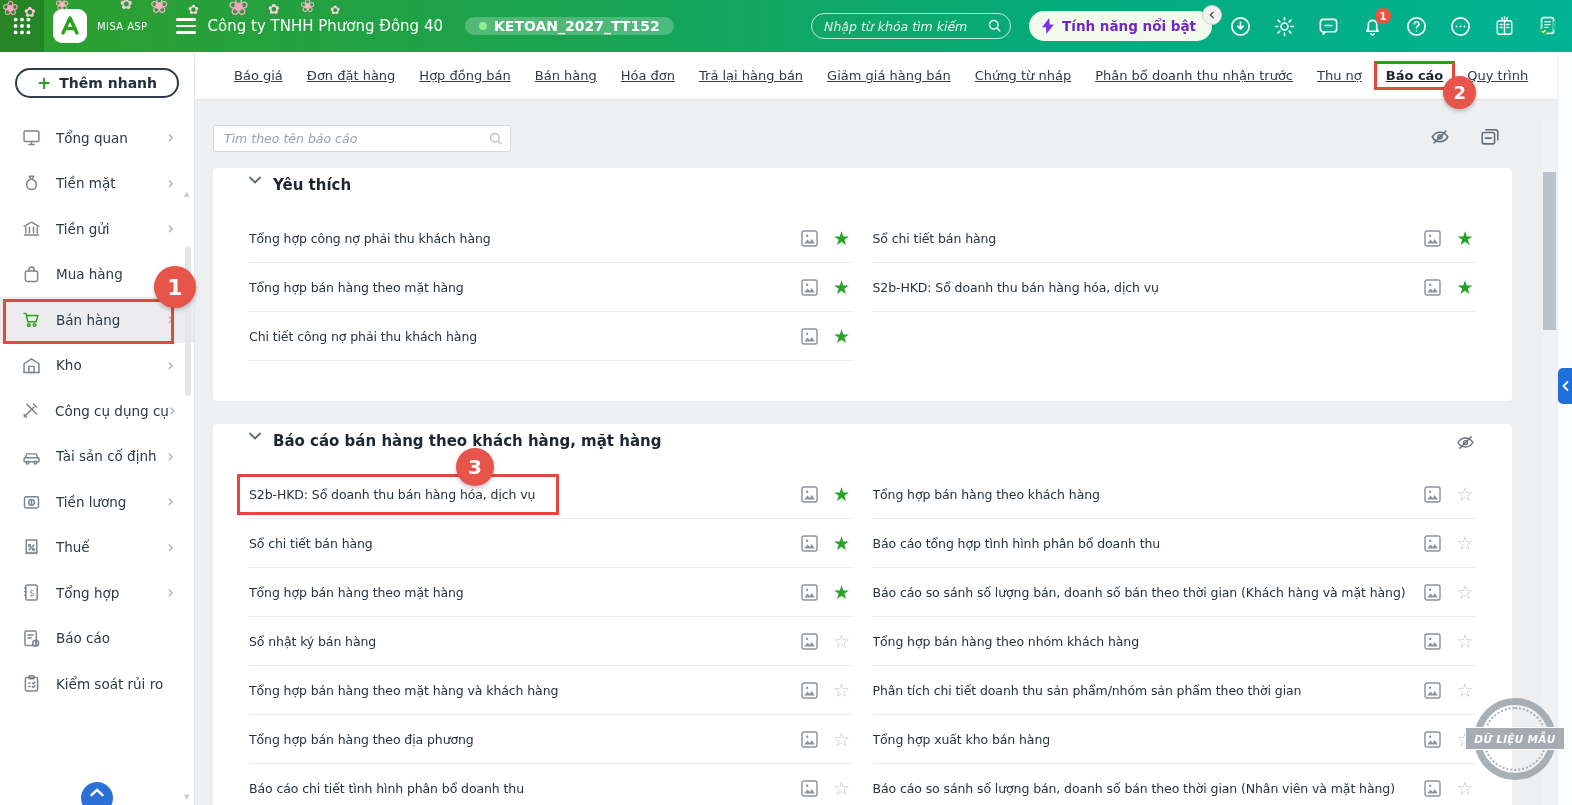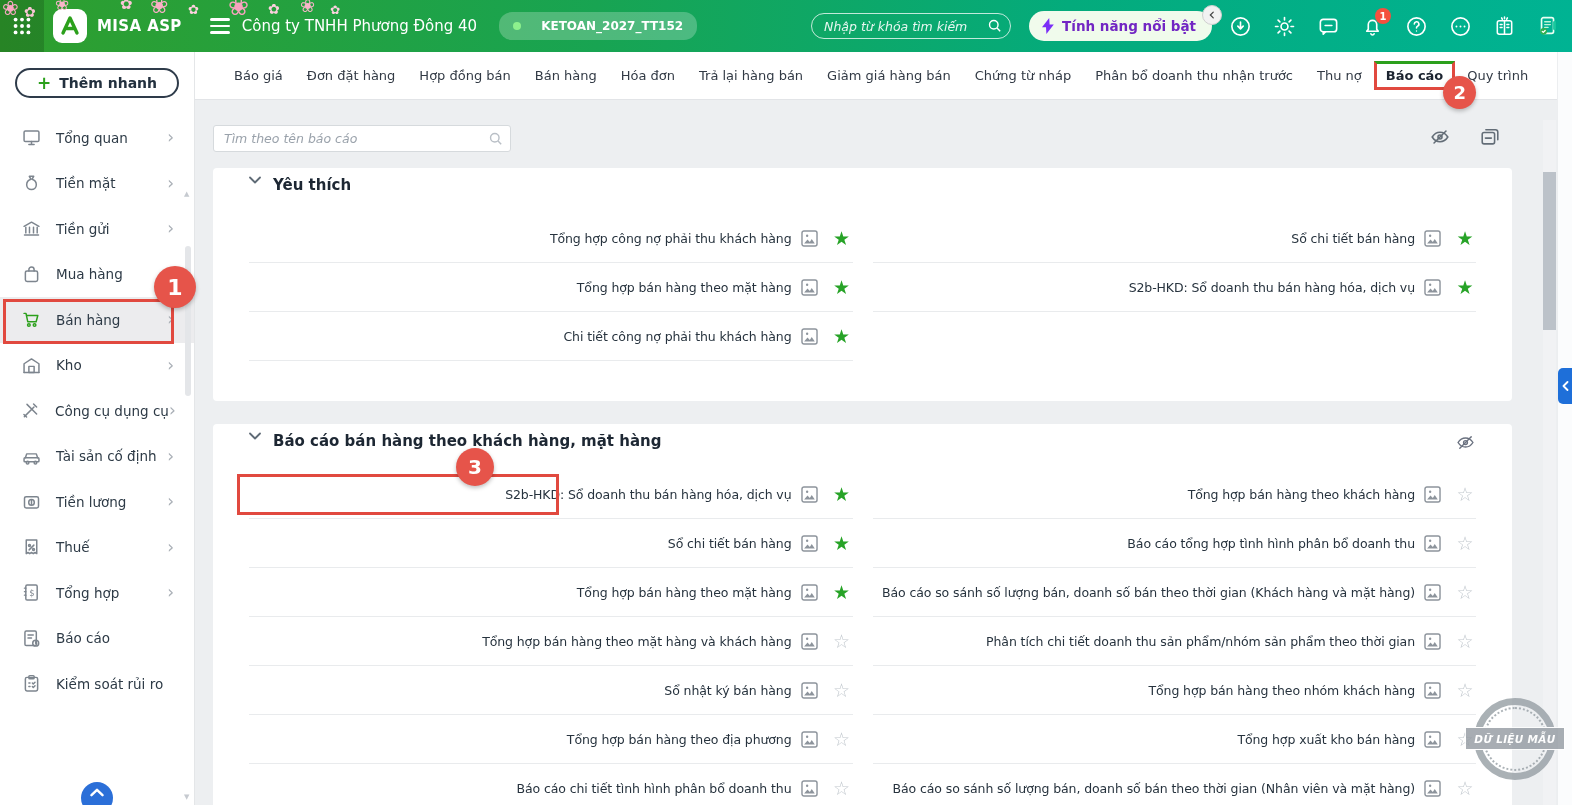--- a/index.html
+++ b/index.html
@@ -6,26 +6,26 @@
   html,body { width:1572px; height:805px; overflow:hidden; background:#fff;
     font-family:"DejaVu Sans","Liberation Sans",sans-serif; }
   .app { position:relative; width:1572px; height:805px; overflow:hidden; background:#edeff1; }
 
   
   .header { position:absolute; top:0; left:0; width:1572px; height:52px;
     background:linear-gradient(90deg,#2f9e2d 0%,#18a452 38%,#04ab7c 68%,#00b393 100%);
     display:flex; align-items:center; z-index:30; }
   .apps-btn { width:44px; height:52px; background:rgba(0,0,0,.16); display:flex; align-items:center; justify-content:center; }
   .logo-box { margin-left:8px; width:36px; height:36px; display:flex; align-items:center; justify-content:center; }
-  .brand { margin-left:9px; color:#fff; font-size:15px; font-weight:700; letter-spacing:.4px; }
+  .brand { margin-left:9px; color:#fff; font-size:10px; font-weight:400; letter-spacing:.4px; }
   .burger { margin-left:28px; width:20px; display:flex; flex-direction:column; gap:4px; cursor:pointer; }
   .burger i { display:block; height:2.4px; background:#fff; border-radius:2px; }
   .company { margin-left:12px; color:#fff; font-size:15px; white-space:nowrap; }
-  .ws-badge { margin-left:22px; height:28px; padding:0 14px; border-radius:13px;
-    background:rgba(255,255,255,.24); display:flex; align-items:center; gap:20px; color:#fff; font-size:12px; font-weight:600; }
+  .ws-badge { margin-left:22px; height:18px; padding:0 14px; border-radius:13px;
+    background:rgba(255,255,255,.24); display:flex; align-items:center; gap:7px; color:#fff; font-size:14px; font-weight:600; }
   .ws-dot { width:8px; height:8px; border-radius:50%; background:#8df08d; }
   .hd-spacer { flex:1; }
   .hd-search { position:relative; width:200px; height:26px; }
   .hd-search input { width:100%; height:100%; border-radius:13px; border:1px solid rgba(255,255,255,.75);
     background:transparent; color:#fff; font-size:12.5px; padding:0 30px 0 12px; outline:none;
     font-family:inherit; }
   .hd-search input::placeholder { color:rgba(255,255,255,.9); font-style:italic; }
   .hd-search .mag { position:absolute; right:8px; top:4px; color:#fff; }
   .feature-pill { position:relative; margin-left:18px; height:30px; padding:0 16px 0 12px; border-radius:15px;
     background:#f0fbec; display:flex; align-items:center; gap:7px; cursor:pointer; }
@@ -36,21 +36,21 @@
   .hd-icons { display:flex; align-items:center; gap:20px; margin-left:16px; margin-right:12px; color:#fff; }
   .hd-ic { position:relative; width:24px; height:24px; display:flex; align-items:center; justify-content:center; cursor:pointer; }
   .bell-badge { position:absolute; top:-6px; right:-7px; min-width:16px; height:16px; border-radius:8px;
     background:#f4503e; color:#fff; font-size:10px; font-weight:700; display:flex; align-items:center; justify-content:center; padding:0 3px; }
   .blossoms { position:absolute; top:0; left:0; width:420px; height:52px; pointer-events:none; z-index:31; }
   .blossoms span { position:absolute; }
 
   
   .tabbar { position:absolute; top:52px; left:195px; right:0; height:48px; background:#fff;
     border-bottom:1px solid #e2e4e7; display:flex; align-items:center; padding-left:27px; z-index:10; }
-  .tab { position:relative; padding:7px 12px; font-size:13px; color:#323a45; white-space:nowrap; cursor:pointer; }
+  .tab { position:relative; padding:7px 12px; font-size:13px; color:#323a45; white-space:nowrap; cursor:pointer;text-decoration:underline; }
   .tab.active { font-weight:700; color:#1c2430; border:3px solid #e1493f; border-top:3px solid #2ca01c; padding:4px 9px; }
   .tabbar-gear { position:absolute; right:28px; top:13px; color:#b9bec4; cursor:pointer; }
 
   
   .sidebar { position:absolute; top:52px; left:0; width:195px; height:753px; background:#fff;
     border-right:1px solid #e4e6e8; z-index:20; }
   .quick-add { margin:16px auto 0; width:164px; height:30px; border:2px solid #2e3b4a; border-radius:16px;
     display:flex; align-items:center; justify-content:center; gap:8px; cursor:pointer; background:#fff; }
   .quick-add .plus::before { content:"+"; color:#2ca01c; font-size:17px; font-weight:700; }
   .quick-add .qa-label { font-size:14px; font-weight:700; color:#22303e; }
@@ -84,21 +84,21 @@
   .sections { position:absolute; left:18px; top:68px; width:1299px; }
   .card { background:#fff; border-radius:4px; margin-bottom:23px; position:relative; }
   .card:nth-of-type(1) { height:233px; }
   .card:nth-of-type(2) { height:460px; }
   .sec-head { height:46px; display:flex; padding:8px 36px 0; }
   .sec-chevron { color:#5f6b76; margin-right:12px; cursor:pointer; display:flex; }
   .sec-title { font-size:15px; font-weight:700; color:#1d2733; }
   .sec-eye { margin-left:auto; color:#6b7280; visibility:hidden; cursor:pointer; display:flex; }
   .sec-eye.show { visibility:visible; }
   .cols { display:grid; grid-template-columns:1fr 1fr; column-gap:20px; padding:0 36px; }
-  .report-row { position:relative; height:49px; display:flex; align-items:center; border-bottom:1px solid #e9ebed;text-align:right; }
+  .report-row { position:relative; height:49px; display:flex; align-items:center; border-bottom:1px solid #e9ebed; }
   .report-name { flex:1; font-size:12.5px; letter-spacing:-.1px; color:#27333e; white-space:nowrap; overflow:hidden; cursor:pointer; }
   .thumb-icon { color:#8d949c; margin:0 12px 0 8px; display:flex; cursor:pointer; }
   .star { width:22px; text-align:center; font-size:19px; cursor:pointer; line-height:1; }
   .star::before { content:"☆"; color:#c2c8ce; }
   .star.fav::before { content:"★"; color:#27a327; }
 
   
   .ann-circle { display:none; position:absolute; border-radius:50%; background:#e6544a; color:#fff;
     font-weight:700; align-items:center; justify-content:center; box-shadow:0 2px 4px rgba(0,0,0,.25); z-index:15; }
   .annotated .ann-circle { display:flex; }
@@ -697,34 +697,34 @@
                     <rect x="2.5" y="2.5" width="19" height="19" rx="2.5" fill="none" stroke="currentColor" stroke-width="1.8"></rect>
                     <circle cx="9" cy="8.6" r="1.5" fill="currentColor"></circle>
                     <path d="M5.2 18.2l4.3-5 2.9 3.1 2.4-3.7 3.9 5.6z" fill="currentColor"></path>
                   </svg>
                   </span>
                   <span class="star fav"></span>
                 </div>
 
                 <div class="report-row">
 
+                  <span class="report-name">Sổ nhật ký bán hàng</span>
+                  <span class="thumb-icon">
+                    <svg width="19" height="19" viewBox="0 0 24 24">
+                    <rect x="2.5" y="2.5" width="19" height="19" rx="2.5" fill="none" stroke="currentColor" stroke-width="1.8"></rect>
+                    <circle cx="9" cy="8.6" r="1.5" fill="currentColor"></circle>
+                    <path d="M5.2 18.2l4.3-5 2.9 3.1 2.4-3.7 3.9 5.6z" fill="currentColor"></path>
+                  </svg>
+                  </span>
+                  <span class="star"></span>
+                </div>
+
+                <div class="report-row">
+
                   <span class="report-name">Tổng hợp bán hàng theo mặt hàng và khách hàng</span>
-                  <span class="thumb-icon">
-                    <svg width="19" height="19" viewBox="0 0 24 24">
-                    <rect x="2.5" y="2.5" width="19" height="19" rx="2.5" fill="none" stroke="currentColor" stroke-width="1.8"></rect>
-                    <circle cx="9" cy="8.6" r="1.5" fill="currentColor"></circle>
-                    <path d="M5.2 18.2l4.3-5 2.9 3.1 2.4-3.7 3.9 5.6z" fill="currentColor"></path>
-                  </svg>
-                  </span>
-                  <span class="star"></span>
-                </div>
-
-                <div class="report-row">
-
-                  <span class="report-name">Sổ nhật ký bán hàng</span>
                   <span class="thumb-icon">
                     <svg width="19" height="19" viewBox="0 0 24 24">
                     <rect x="2.5" y="2.5" width="19" height="19" rx="2.5" fill="none" stroke="currentColor" stroke-width="1.8"></rect>
                     <circle cx="9" cy="8.6" r="1.5" fill="currentColor"></circle>
                     <path d="M5.2 18.2l4.3-5 2.9 3.1 2.4-3.7 3.9 5.6z" fill="currentColor"></path>
                   </svg>
                   </span>
                   <span class="star"></span>
                 </div>
 
@@ -790,34 +790,34 @@
                     <rect x="2.5" y="2.5" width="19" height="19" rx="2.5" fill="none" stroke="currentColor" stroke-width="1.8"></rect>
                     <circle cx="9" cy="8.6" r="1.5" fill="currentColor"></circle>
                     <path d="M5.2 18.2l4.3-5 2.9 3.1 2.4-3.7 3.9 5.6z" fill="currentColor"></path>
                   </svg>
                   </span>
                   <span class="star"></span>
                 </div>
 
                 <div class="report-row">
 
+                  <span class="report-name">Tổng hợp bán hàng theo nhóm khách hàng</span>
+                  <span class="thumb-icon">
+                    <svg width="19" height="19" viewBox="0 0 24 24">
+                    <rect x="2.5" y="2.5" width="19" height="19" rx="2.5" fill="none" stroke="currentColor" stroke-width="1.8"></rect>
+                    <circle cx="9" cy="8.6" r="1.5" fill="currentColor"></circle>
+                    <path d="M5.2 18.2l4.3-5 2.9 3.1 2.4-3.7 3.9 5.6z" fill="currentColor"></path>
+                  </svg>
+                  </span>
+                  <span class="star"></span>
+                </div>
+
+                <div class="report-row">
+
                   <span class="report-name">Phân tích chi tiết doanh thu sản phẩm/nhóm sản phẩm theo thời gian</span>
-                  <span class="thumb-icon">
-                    <svg width="19" height="19" viewBox="0 0 24 24">
-                    <rect x="2.5" y="2.5" width="19" height="19" rx="2.5" fill="none" stroke="currentColor" stroke-width="1.8"></rect>
-                    <circle cx="9" cy="8.6" r="1.5" fill="currentColor"></circle>
-                    <path d="M5.2 18.2l4.3-5 2.9 3.1 2.4-3.7 3.9 5.6z" fill="currentColor"></path>
-                  </svg>
-                  </span>
-                  <span class="star"></span>
-                </div>
-
-                <div class="report-row">
-
-                  <span class="report-name">Tổng hợp bán hàng theo nhóm khách hàng</span>
                   <span class="thumb-icon">
                     <svg width="19" height="19" viewBox="0 0 24 24">
                     <rect x="2.5" y="2.5" width="19" height="19" rx="2.5" fill="none" stroke="currentColor" stroke-width="1.8"></rect>
                     <circle cx="9" cy="8.6" r="1.5" fill="currentColor"></circle>
                     <path d="M5.2 18.2l4.3-5 2.9 3.1 2.4-3.7 3.9 5.6z" fill="currentColor"></path>
                   </svg>
                   </span>
                   <span class="star"></span>
                 </div>
 

